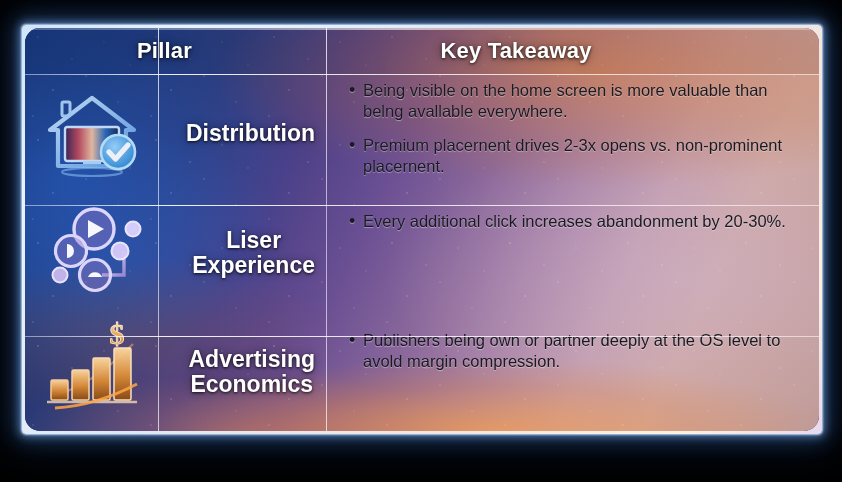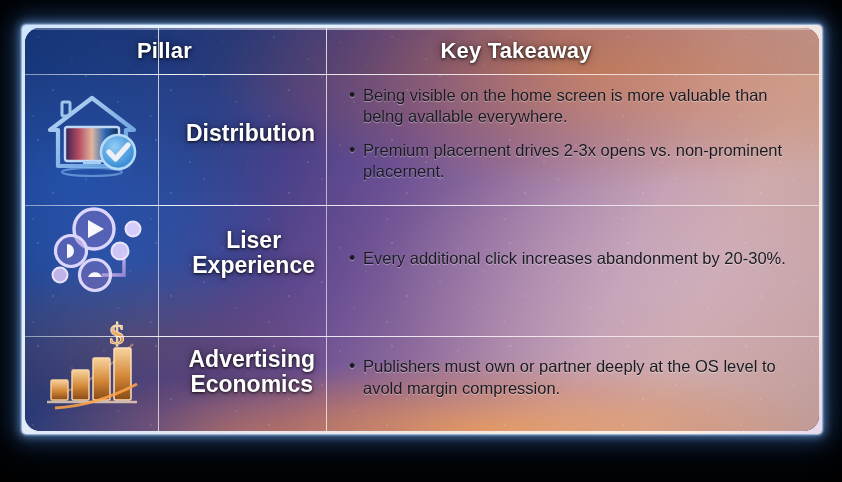--- a/index.html
+++ b/index.html
@@ -146,21 +146,21 @@
   }
   .pillar-label {
     font-size:23px; font-weight:bold; color:#fff;
     line-height:1.08; text-align:center;
     text-shadow:0 1px 3px rgba(0,0,0,.80), 0 0 9px rgba(0,0,0,.40);
     white-space:pre-line;
   }
 
   
   .take-cell {
-    display:flex; flex-direction:column; justify-content:center;
+    display:flex; flex-direction:column; justify-content:flex-start;
     padding:6px 16px 6px 22px;
   }
   .take-cell ul { list-style:none; }
   .take-cell li {
     position:relative;
     padding-left:15px;
     font-size:16.5px;
     line-height:1.30;
     color:#1a1a22;
     margin-bottom:7px;
@@ -304,21 +304,21 @@
             <path d="M10 82 H100" stroke="rgba(255,225,185,.75)" stroke-width="2.4" fill="none"></path>
             <path d="M18 88 Q58 86 100 64" fill="none" stroke="rgba(255,165,70,.85)" stroke-width="3"></path>
           </svg>
         </div>
         <div class="pillar-cell">
           <div class="pillar-label">Advertising
 Economics</div>
         </div>
         <div class="take-cell">
           <ul>
-            <li>Publishers must own or partner deeply at the OS level to avold margin compression.</li>
+            <li>Publishers belng own or partner deeply at the OS level to avold margin compression.</li>
           </ul>
         </div>
 
       </div>
     </div>
   </div>
 
 </div>
 
 </body></html>

